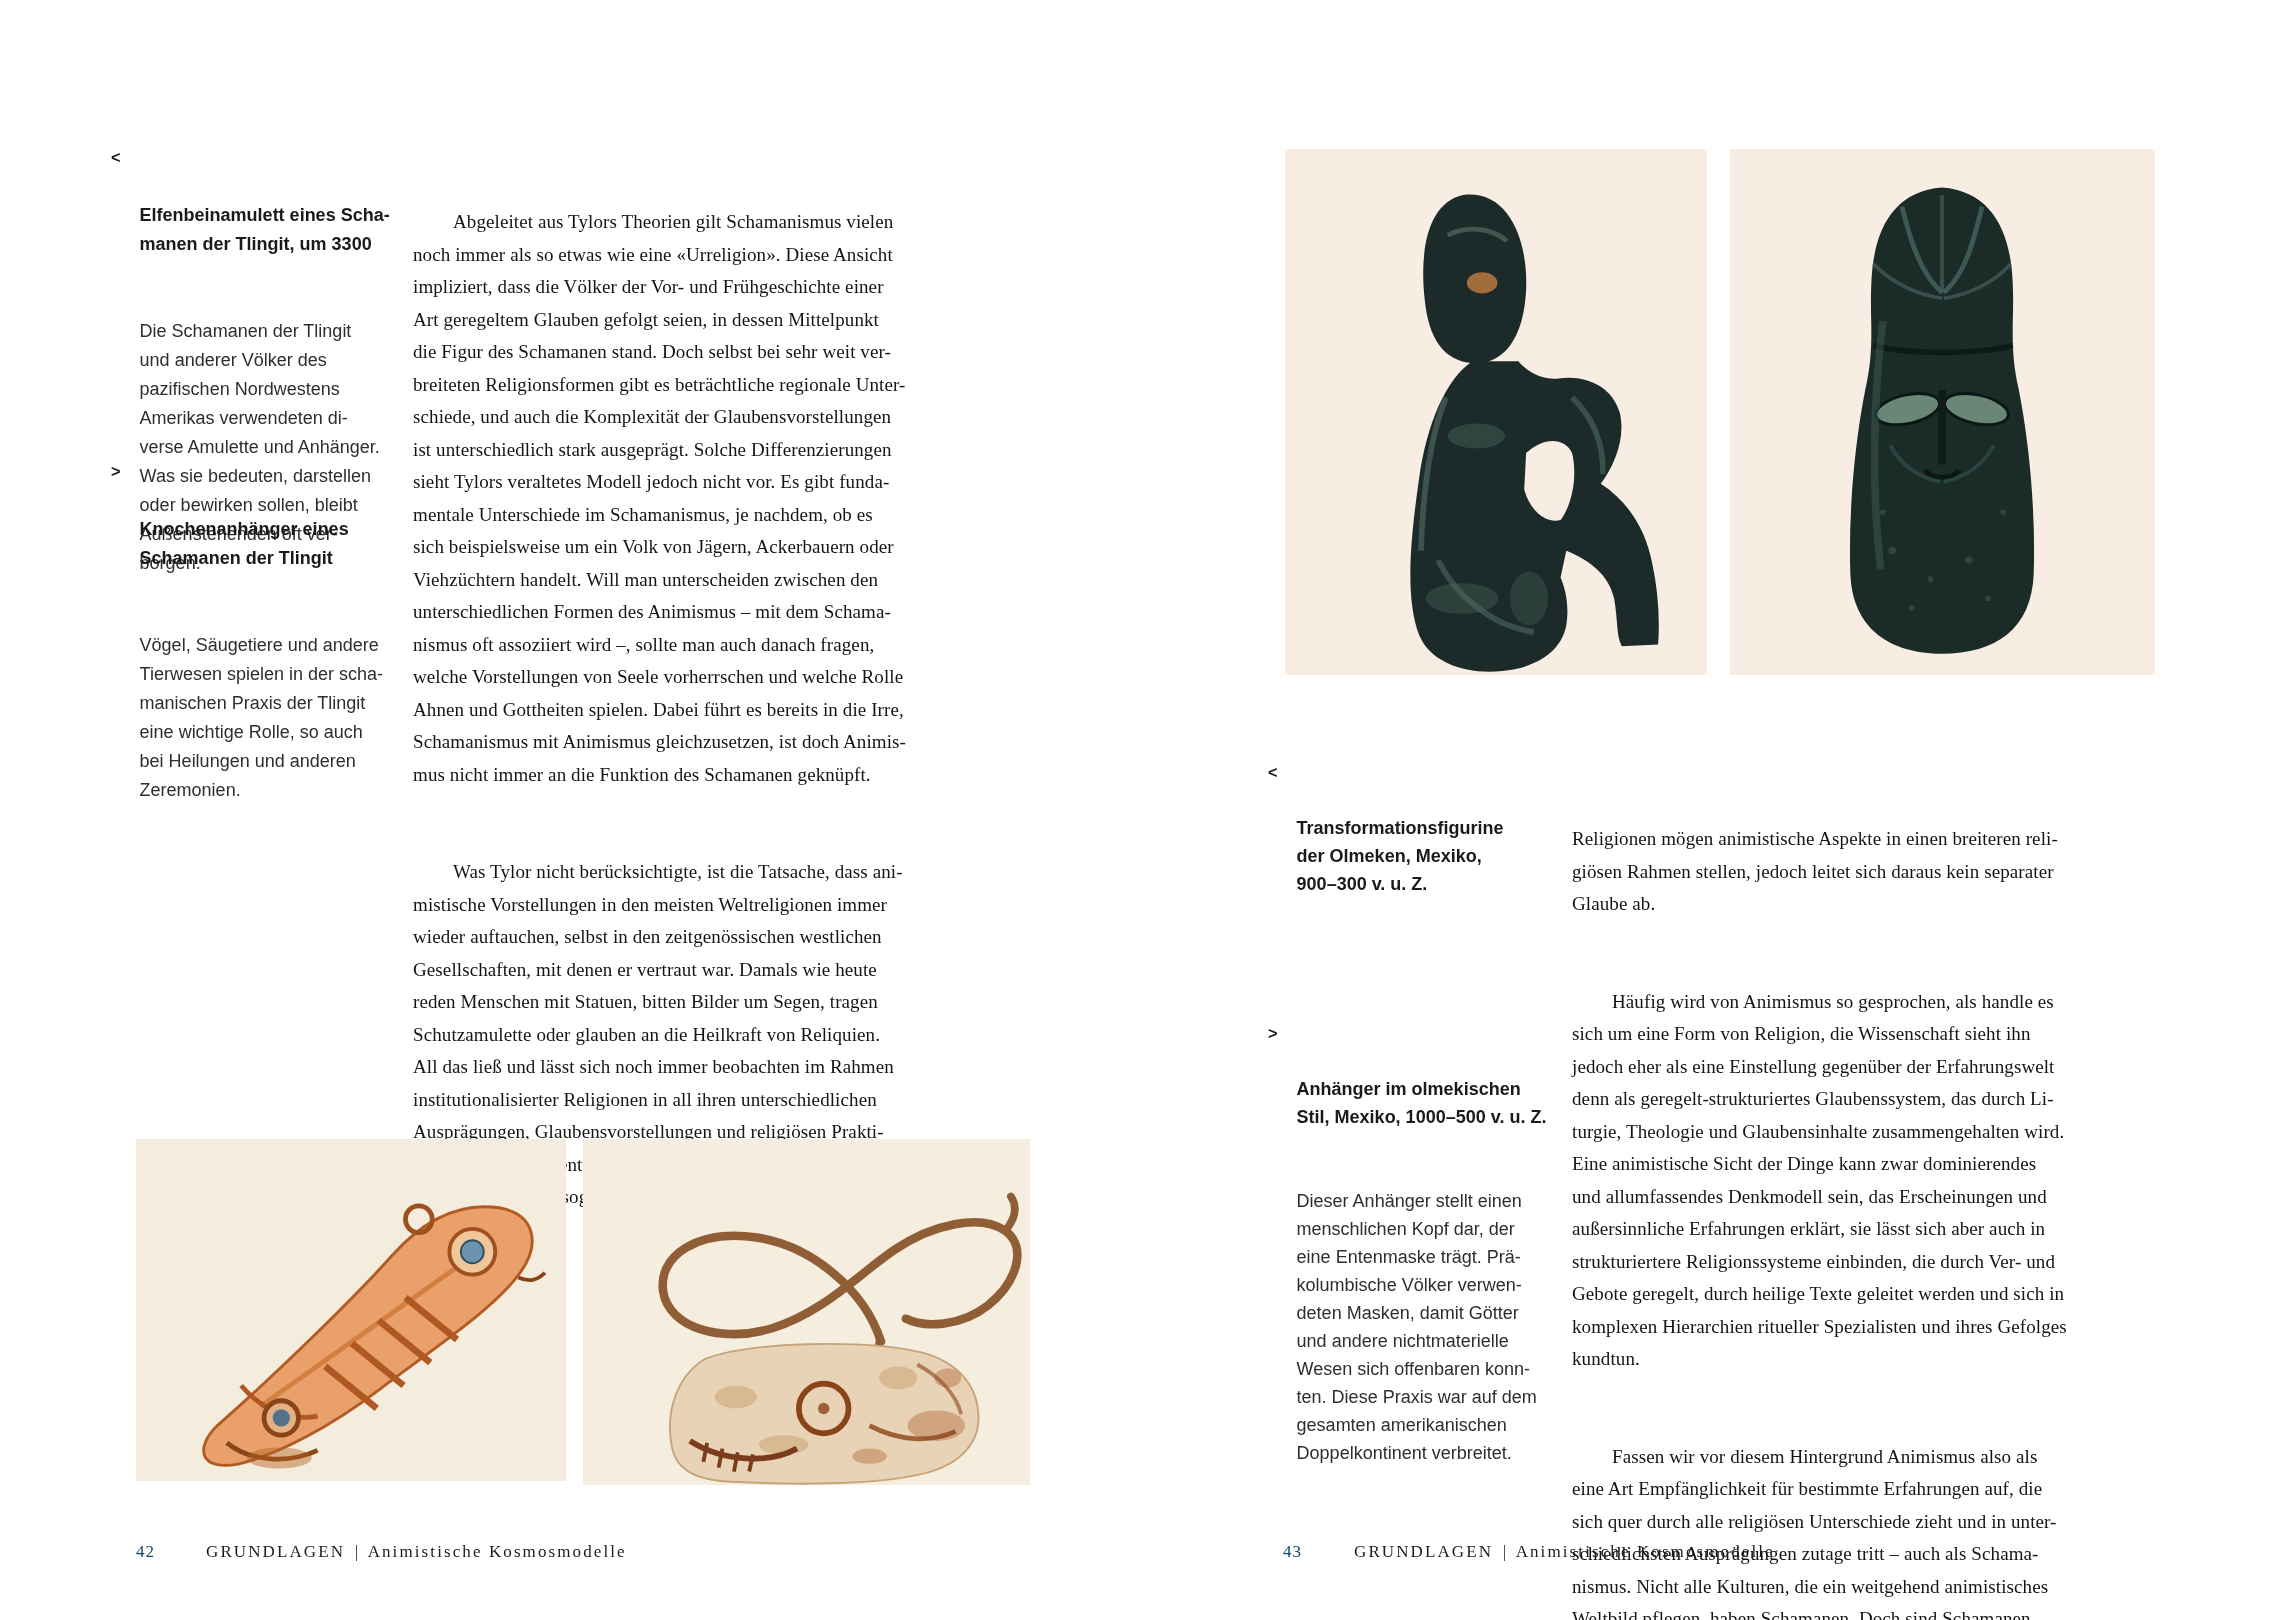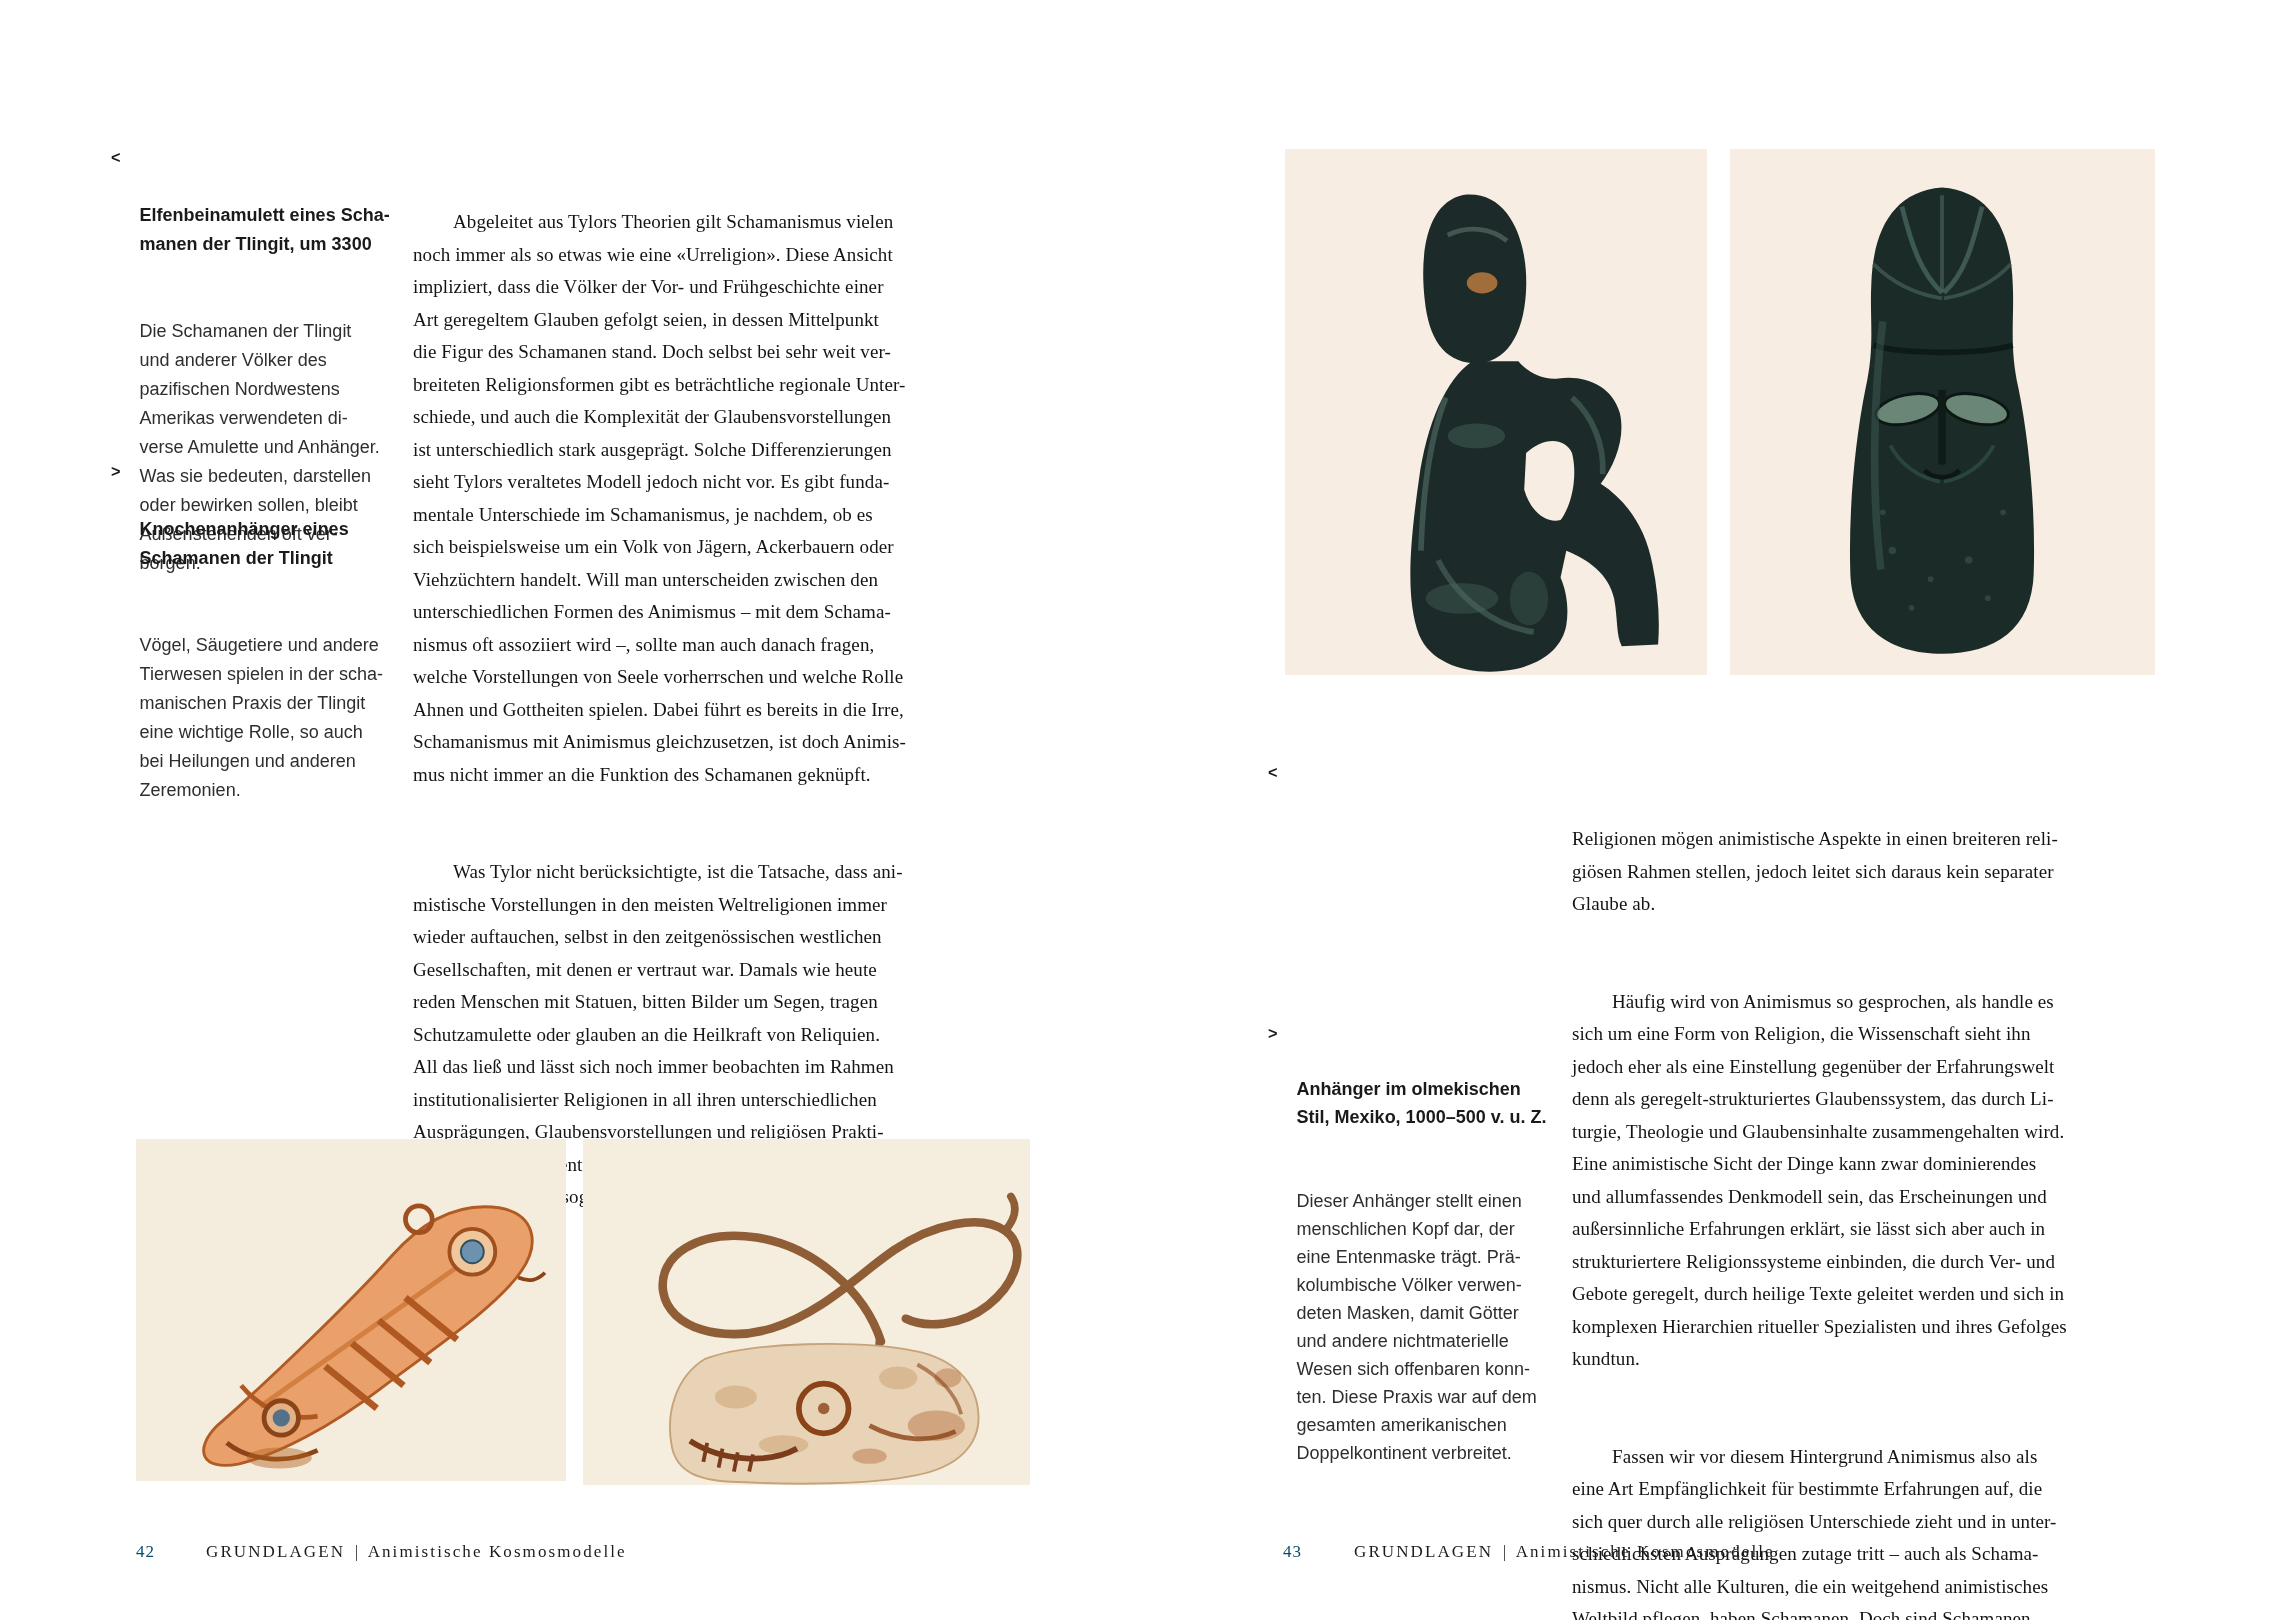--- a/index.html
+++ b/index.html
@@ -225,20 +225,23 @@
       <circle cx="190" cy="480" r="3" fill="#54756c" opacity="0.35"></circle>
       <circle cx="270" cy="470" r="3" fill="#54756c" opacity="0.35"></circle>
       <circle cx="160" cy="380" r="3" fill="#54756c" opacity="0.35"></circle>
       <circle cx="286" cy="380" r="3" fill="#54756c" opacity="0.35"></circle>
     </svg>
   </div>
 
   <div class="note tight" style="left:1268px; top:758px; width:287px;">
     <span class="arrow">&lt;</span>
     <div class="note-text">
+      <h4>Transformationsfigurine
+der Olmeken, Mexiko,
+900–300 v. u. Z.</h4>
     </div>
   </div>
 
   <div class="note tight" style="left:1268px; top:1019px; width:287px;">
     <span class="arrow">&gt;</span>
     <div class="note-text">
       <h4>Anhänger im olmekischen
 Stil, Mexiko, 1000–500 v. u. Z.</h4>
       <p>Dieser Anhänger stellt einen
 menschlichen Kopf dar, der

